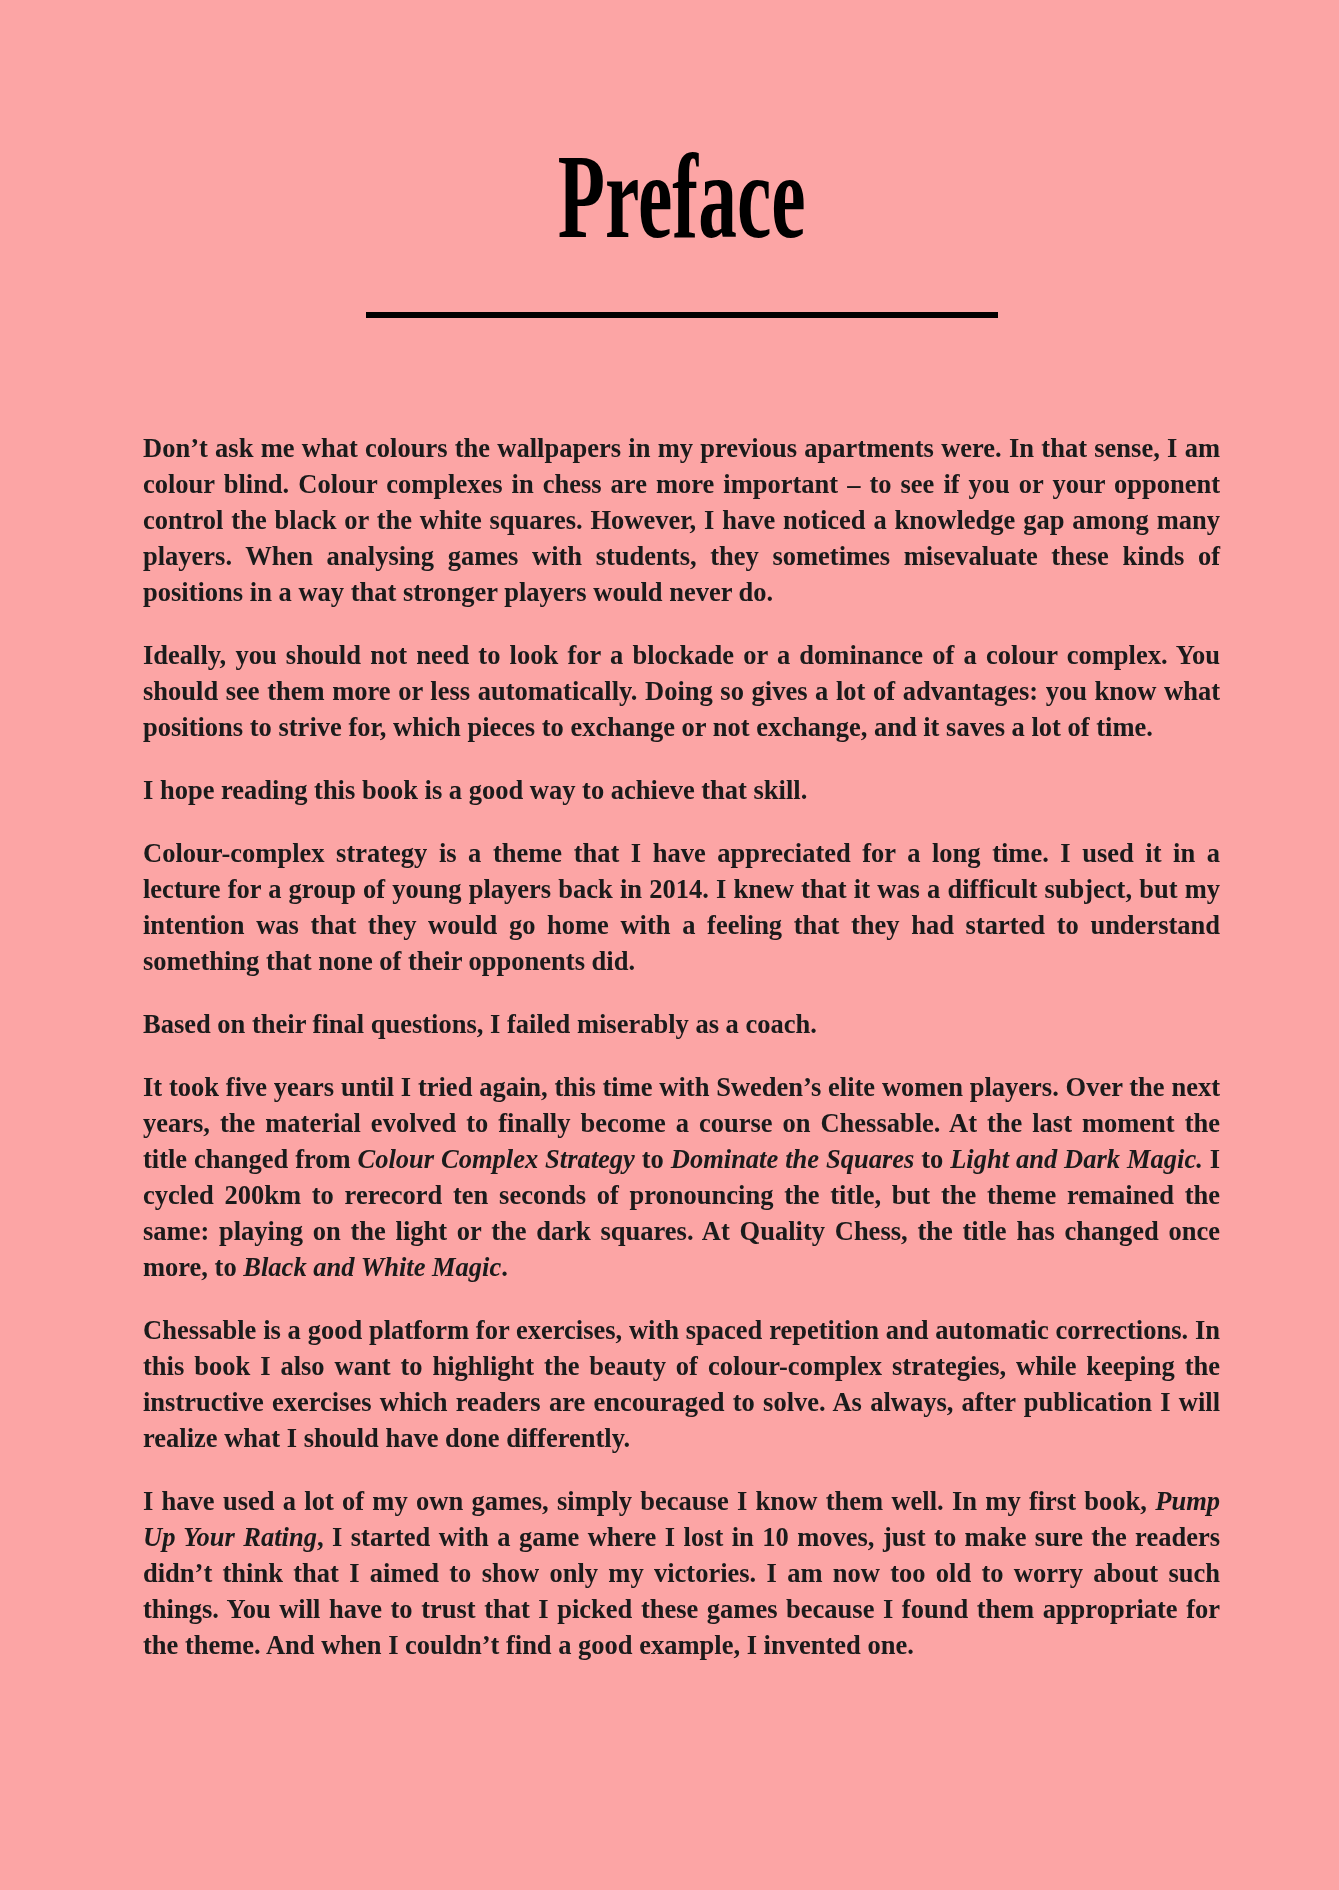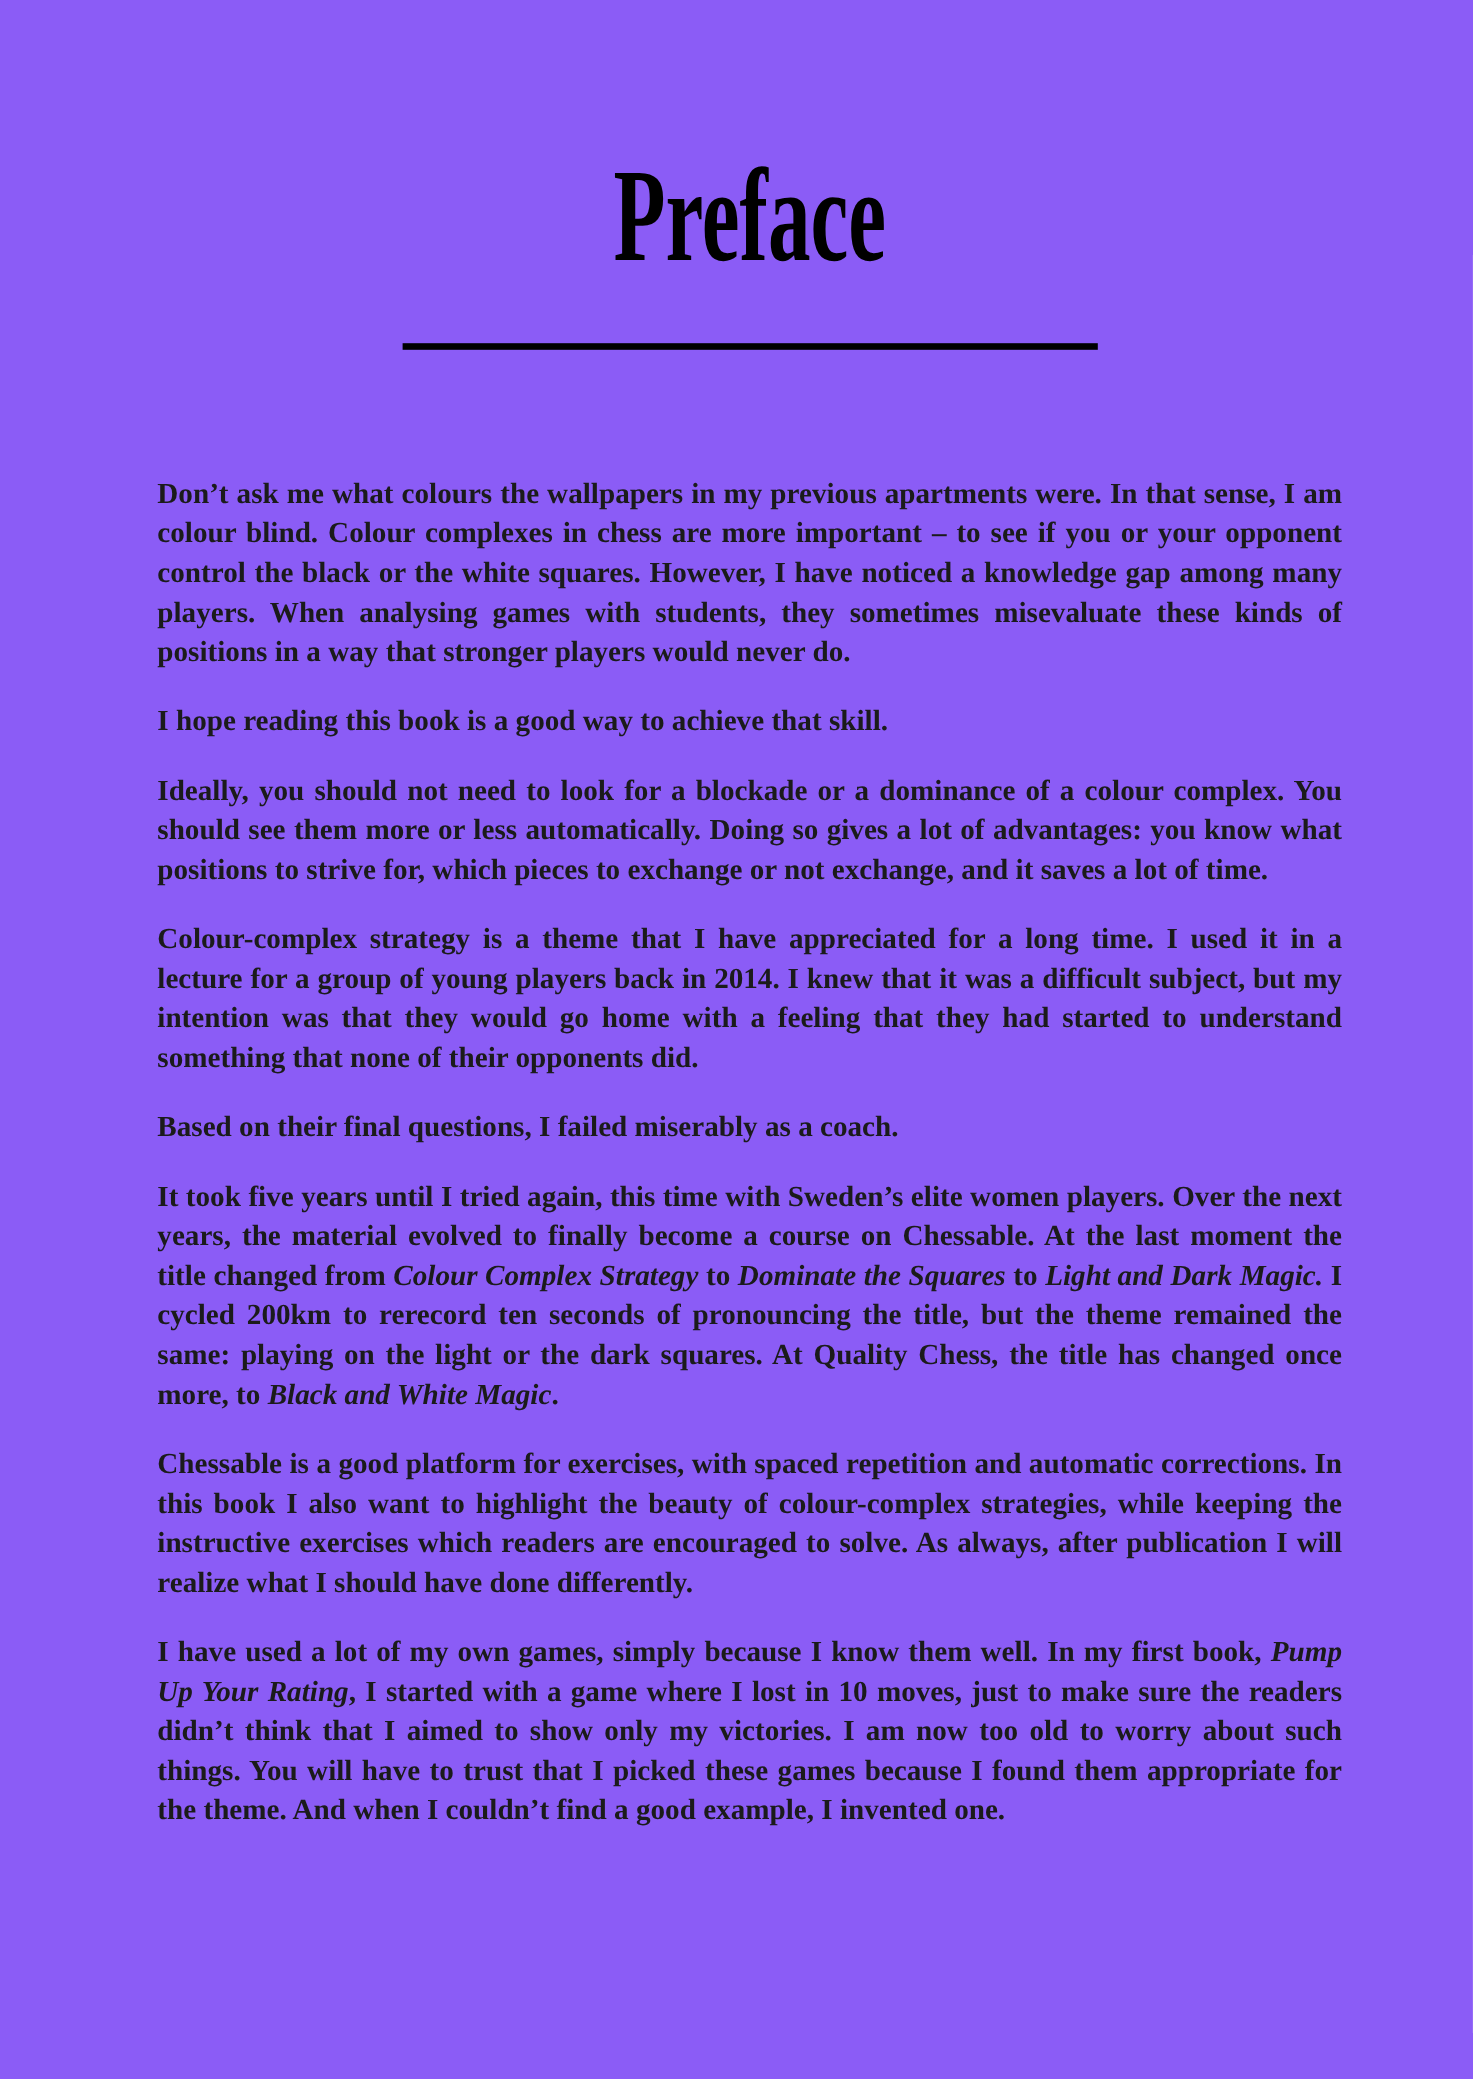--- a/index.html
+++ b/index.html
@@ -5,21 +5,21 @@
   html, body {
     margin: 0;
     padding: 0;
     background: #ffffff;
   }
   .page {
     position: relative;
     width: 1339px;
     height: 1890px;
     margin: 0 auto;
-    background: #8b5cf6;
+    background: #fca5a5;
     color: #1b1b1b;
     font-family: "Liberation Serif", serif;
     overflow: hidden;
   }
   .content {
     padding: 0 119px 0 143px;
   }
   .title-wrap {
     padding-top: 136px;
     text-align: center;
@@ -65,22 +65,22 @@
 
 <div class="page">
   <div class="content">
     <div class="title-wrap">
       <span class="title-inner">Preface</span>
     </div>
     <div class="rule"></div>
     <div class="body-text">
 
     <p><span>Don’t ask me what colours the wallpapers in my previous apartments were. In that sense, I am colour blind. Colour complexes in chess are more important – to see if you or your opponent control the black or the white squares. However, I have noticed a knowledge gap among many players. When analysing games with students, they sometimes misevaluate these kinds of positions in a way that stronger players would never do.</span></p>
+        <p><span>Ideally, you should not need to look for a blockade or a dominance of a colour complex. You should see them more or less automatically. Doing so gives a lot of advantages: you know what positions to strive for, which pieces to exchange or not exchange, and it saves a lot of time.</span></p>
         <p><span>I hope reading this book is a good way to achieve that skill.</span></p>
-        <p><span>Ideally, you should not need to look for a blockade or a dominance of a colour complex. You should see them more or less automatically. Doing so gives a lot of advantages: you know what positions to strive for, which pieces to exchange or not exchange, and it saves a lot of time.</span></p>
         <p><span>Colour-complex strategy is a theme that I have appreciated for a long time. I used it in a lecture for a group of young players back in 2014. I knew that it was a difficult subject, but my intention was that they would go home with a feeling that they had started to understand something that none of their opponents did.</span></p>
         <p><span>Based on their final questions, I failed miserably as a coach.</span></p>
         <p><span>It took five years until I tried again, this time with Sweden’s elite women players. Over the next years, the material evolved to finally become a course on Chessable. At the last moment the title changed from </span><em>Colour Complex Strategy</em><span> to </span><em>Dominate the Squares</em><span> to </span><em>Light and Dark Magic.</em><span> I cycled 200km to rerecord ten seconds of pronouncing the title, but the theme remained the same: playing on the light or the dark squares. At Quality Chess, the title has changed once more, to </span><em>Black and White Magic</em><span>.</span></p>
         <p><span>Chessable is a good platform for exercises, with spaced repetition and automatic corrections. In this book I also want to highlight the beauty of colour-complex strategies, while keeping the instructive exercises which readers are encouraged to solve. As always, after publication I will realize what I should have done differently.</span></p>
         <p><span>I have used a lot of my own games, simply because I know them well. In my first book, </span><em>Pump Up Your Rating</em><span>, I started with a game where I lost in 10 moves, just to make sure the readers didn’t think that I aimed to show only my victories. I am now too old to worry about such things. You will have to trust that I picked these games because I found them appropriate for the theme. And when I couldn’t find a good example, I invented one.</span></p>
       </div>
   </div>
 </div>
 
 </body></html>

